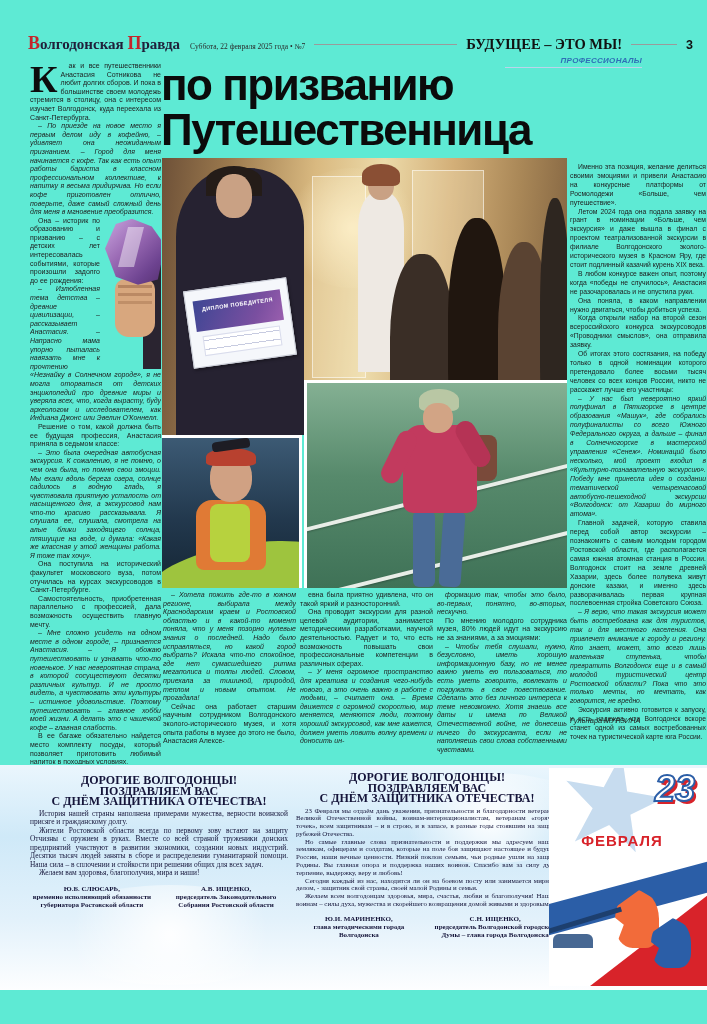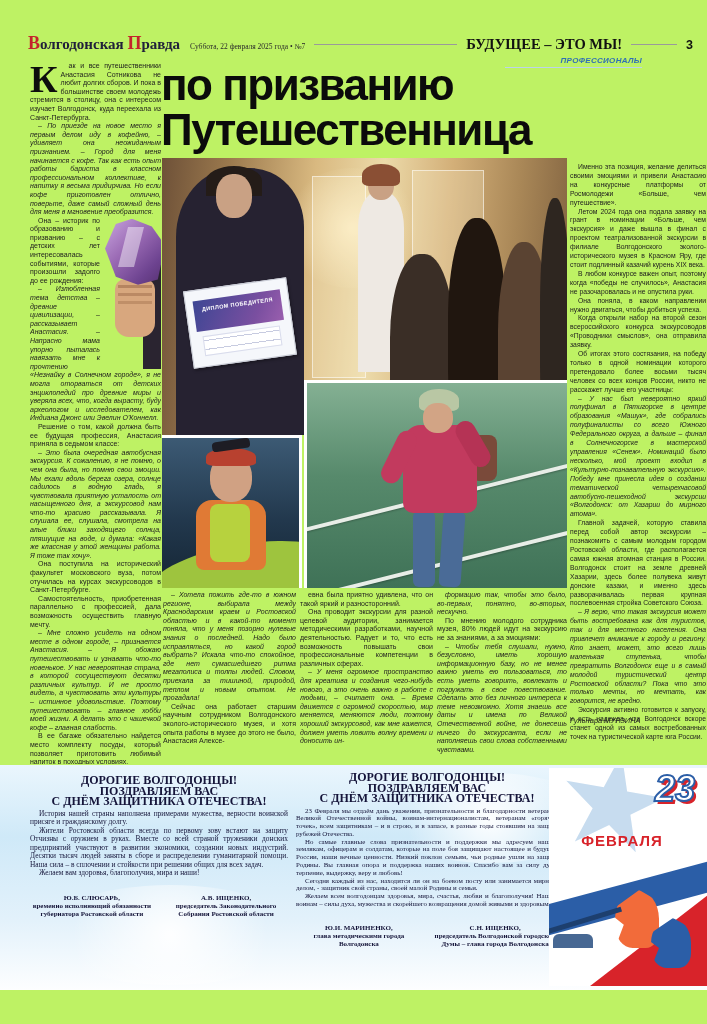--- a/index.html
+++ b/index.html
@@ -1,16 +1,16 @@
 <!DOCTYPE html>
 <html><head>
 <meta charset="utf-8">
 <style>
   html,body{margin:0;padding:0;background:#e9e9e9;}
-  #page{position:relative;width:707px;height:1024px;background:#bef264;overflow:hidden;
+  #page{position:relative;width:707px;height:1024px;background:#5eead4;overflow:hidden;
         font-family:"Liberation Sans",sans-serif;color:#1c1c1c;margin:0 auto;}
   
   .header{position:absolute;left:28px;top:33px;width:665px;display:flex;align-items:baseline;}
   .masthead{font-family:"Liberation Serif",serif;font-weight:bold;font-size:15px;color:#20203a;white-space:nowrap;}
   .masthead .cap{color:#c4242b;font-size:18px;}
   .dateline{font-size:7.5px;color:#2a2a2a;margin-left:10px;white-space:nowrap;font-family:Liberation Serif, serif;}
   .rule{flex:1;border-bottom:1px solid #9a9a9a;margin:0 9px;transform:translateY(-4px);}
   .rule2{width:46px;border-bottom:1px solid #9a9a9a;margin:0 9px;transform:translateY(-4px);}
   .slogan{font-family:"Liberation Serif",serif;font-weight:bold;font-size:14.5px;color:#111;white-space:nowrap;}
   .pagenum{font-weight:bold;font-size:12.5px;color:#111;}
@@ -86,21 +86,21 @@
         background:linear-gradient(180deg,#eaf6fd 0%,#cfe9f8 32%,#e2f1fb 68%,#fdfeff 100%);}
   .cloud{position:absolute;border-radius:50%;background:radial-gradient(circle,rgba(255,255,255,.95),rgba(255,255,255,0) 70%);}
   .gblock{position:absolute;top:10px;font-family:"Liberation Serif",serif;color:#15153a;}
   #gb1{left:30px;width:258px;}
   #gb2{left:296px;width:262px;top:7px;}
   .gh{text-align:center;font-weight:bold;font-size:12px;line-height:10.5px;}
   .gbody{margin-top:3px;}
   .gbody p{margin:0;text-indent:9px;text-align:justify;}
   #gb1 .gbody{font-size:7.4px;line-height:8.5px;}
   #gb2 .gbody{font-size:6.9px;line-height:7.8px;}
-  .sigrow{display:flex;justify-content:space-between;margin-top:16px;}
+  .sigrow{display:flex;justify-content:space-between;margin-top:7px;}
   .sig{width:48%;text-align:center;font-weight:bold;font-size:7px;line-height:8.2px;}
   
   .poster{position:absolute;right:0;top:3px;width:158px;height:218px;background:#fff;overflow:hidden;}
   .p-star{position:absolute;left:6px;top:-42px;font-size:130px;color:#c7dcef;transform:rotate(10deg);}
   .p-day{position:absolute;left:0;top:0;width:146px;text-align:right;font-size:36px;font-weight:bold;font-style:italic;
          color:#fff;-webkit-text-stroke:2px #2b5ea7;text-shadow:3px 3px 0 #d8232a;}
   .p-month{position:absolute;left:0;top:64px;width:146px;text-align:center;font-size:15px;font-weight:bold;
            color:#d8232a;letter-spacing:1px;}
   .p-wave{position:absolute;left:-28px;top:112px;width:240px;height:30px;background:#2b5ea7;transform:rotate(-15deg);}
   .p-red{position:absolute;left:0;bottom:0;width:100%;height:110px;background:#d8232a;

